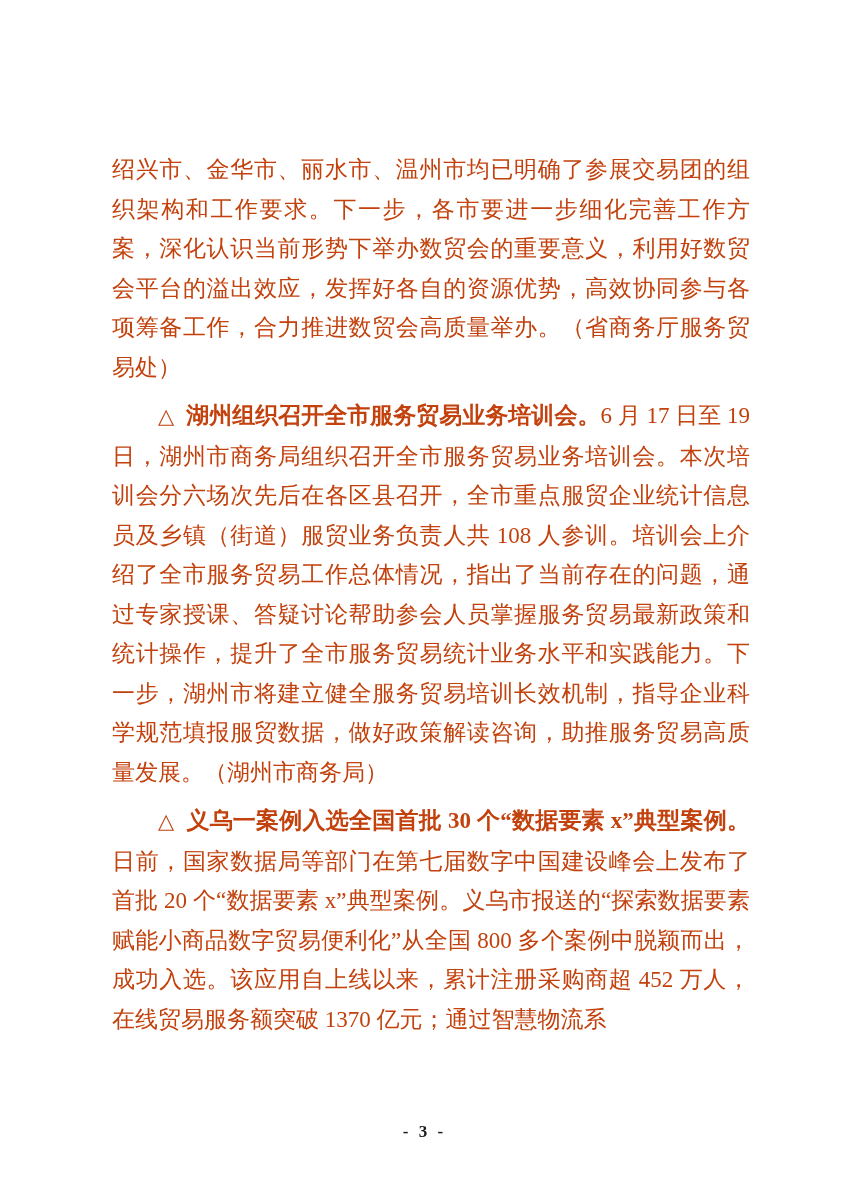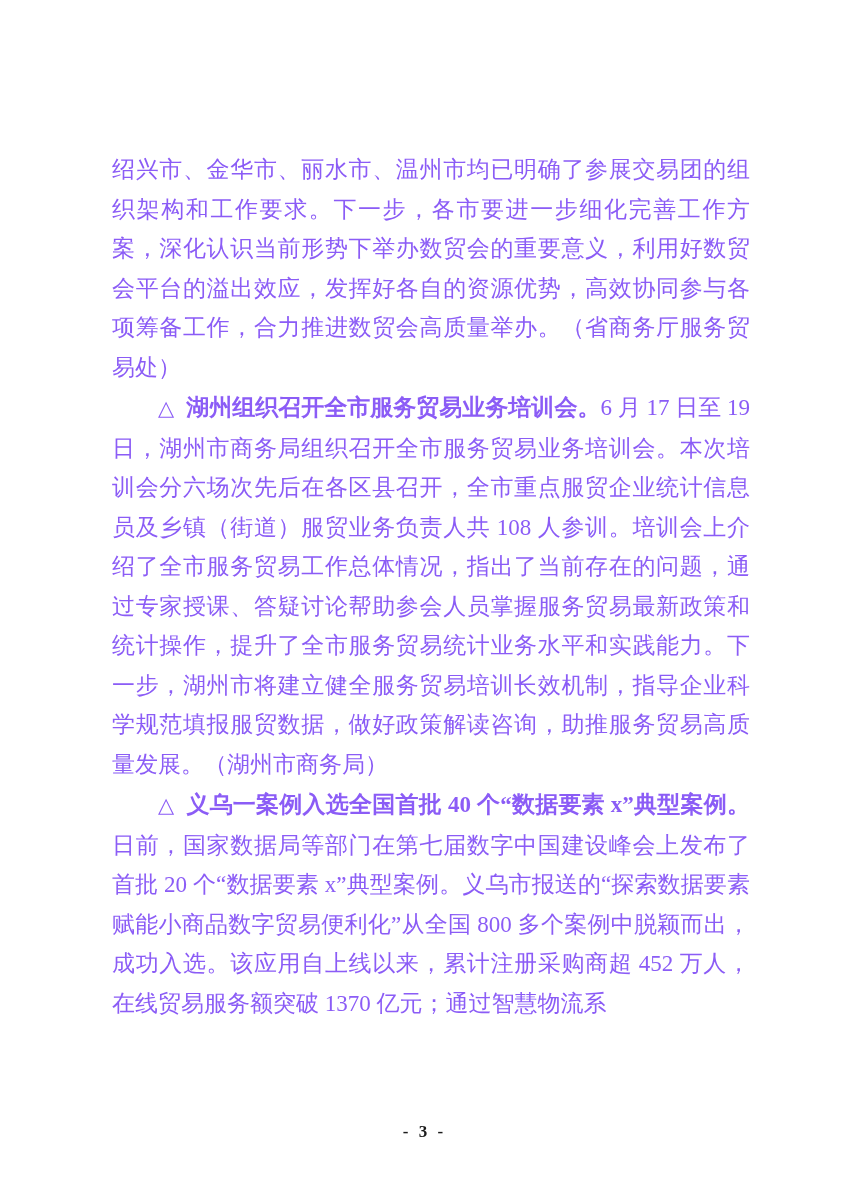--- a/index.html
+++ b/index.html
@@ -17,33 +17,33 @@
   .page {
     position: absolute;
     inset: 0;
     background: #ffffff;
   }
   .content {
     position: absolute;
     left: 112px;
     top: 150px;
     width: 638px;
-    color: #8b5cf6;
+    color: #c2410c;
     font-size: 23px;
     line-height: 39.5px;
     text-align: justify;
     text-justify: inter-character;
   }
   .para {
     margin: 0;
     padding: 0;
   }
   .para.item {
     text-indent: 2em;
-    margin-top: 1px;
+    margin-top: 9px;
   }
   .marker {
     display: inline-block;
     text-indent: 0;
     margin-right: 12px;
     font-size: 21px;
   }
   .para-title {
     font-weight: bold;
   }
@@ -65,21 +65,21 @@
 <body>
 
 <div class="page">
 
   <div class="content">
 
     <p class="para continuation"><span>绍兴市、金华市、丽水市、温州市均已明确了参展交易团的组织架构和工作要求。下一步，各市要进一步细化完善工作方案，深化认识当前形势下举办数贸会的重要意义，利用好数贸会平台的溢出效应，发挥好各自的资源优势，高效协同参与各项筹备工作，合力推进数贸会高质量举办。（省商务厅服务贸易处）</span></p>
 
     <p class="para item"><span class="marker">△</span><span class="para-title">湖州组织召开全市服务贸易业务培训会。</span><span>6 月 17 日至 19 日，湖州市商务局组织召开全市服务贸易业务培训会。本次培训会分六场次先后在各区县召开，全市重点服贸企业统计信息员及乡镇（街道）服贸业务负责人共 108 人参训。培训会上介绍了全市服务贸易工作总体情况，指出了当前存在的问题，通过专家授课、答疑讨论帮助参会人员掌握服务贸易最新政策和统计操作，提升了全市服务贸易统计业务水平和实践能力。下一步，湖州市将建立健全服务贸易培训长效机制，指导企业科学规范填报服贸数据，做好政策解读咨询，助推服务贸易高质量发展。（湖州市商务局）</span></p>
 
-    <p class="para item"><span class="marker">△</span><span class="para-title">义乌一案例入选全国首批 40 个“数据要素 x”典型案例。</span><span>日前，国家数据局等部门在第七届数字中国建设峰会上发布了首批 20 个“数据要素 x”典型案例。义乌市报送的“探索数据要素赋能小商品数字贸易便利化”从全国 800 多个案例中脱颖而出，成功入选。该应用自上线以来，累计注册采购商超 452 万人，在线贸易服务额突破 1370 亿元；通过智慧物流系</span></p>
+    <p class="para item"><span class="marker">△</span><span class="para-title">义乌一案例入选全国首批 30 个“数据要素 x”典型案例。</span><span>日前，国家数据局等部门在第七届数字中国建设峰会上发布了首批 20 个“数据要素 x”典型案例。义乌市报送的“探索数据要素赋能小商品数字贸易便利化”从全国 800 多个案例中脱颖而出，成功入选。该应用自上线以来，累计注册采购商超 452 万人，在线贸易服务额突破 1370 亿元；通过智慧物流系</span></p>
 
   </div>
 
   <div class="footer">
     <span>- 3 -</span>
   </div>
 
 </div>
 
 </body></html>

